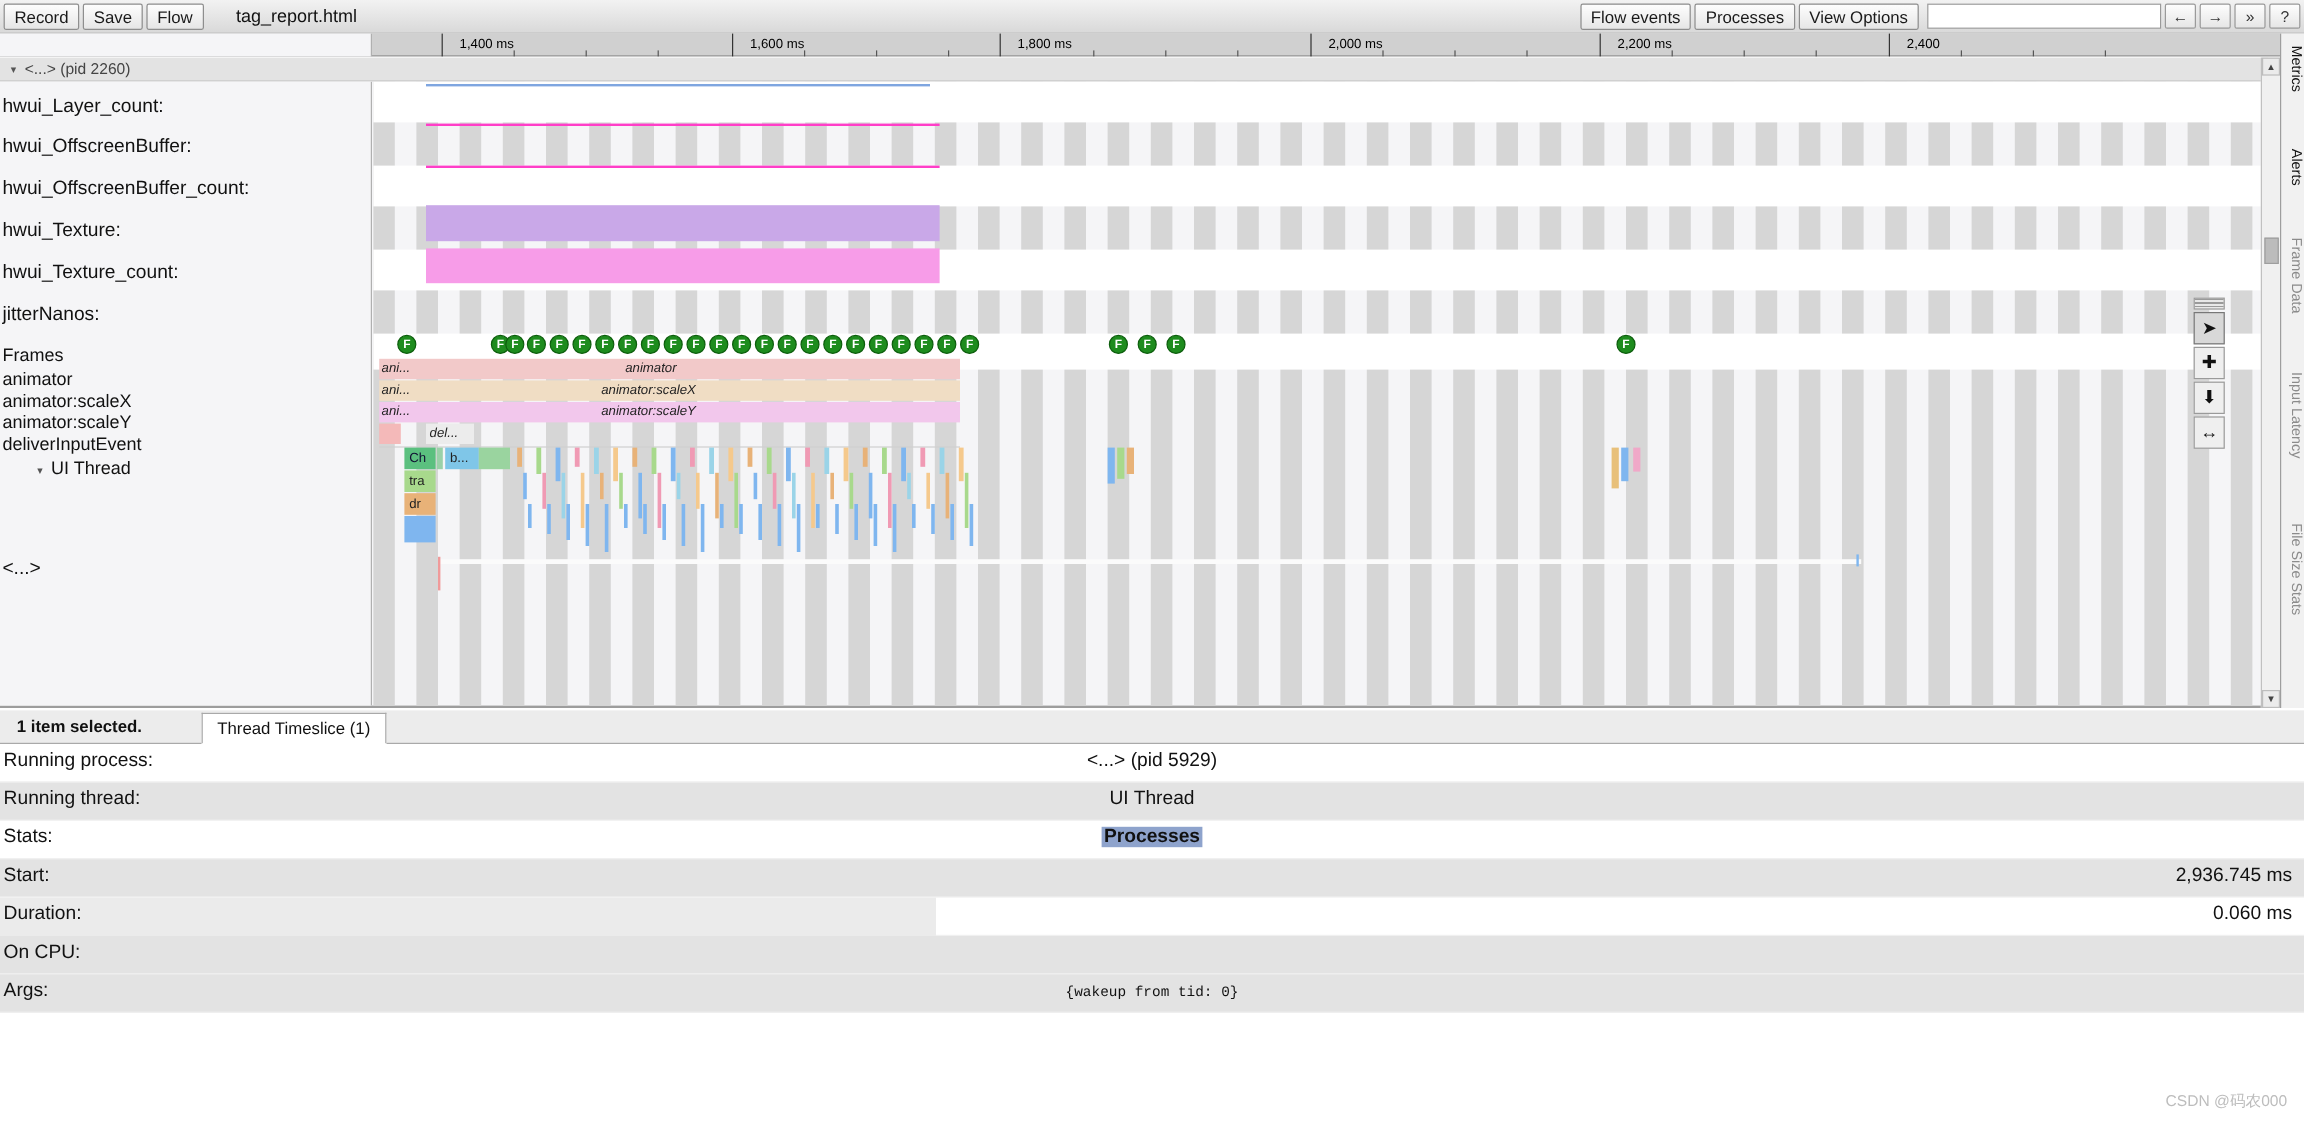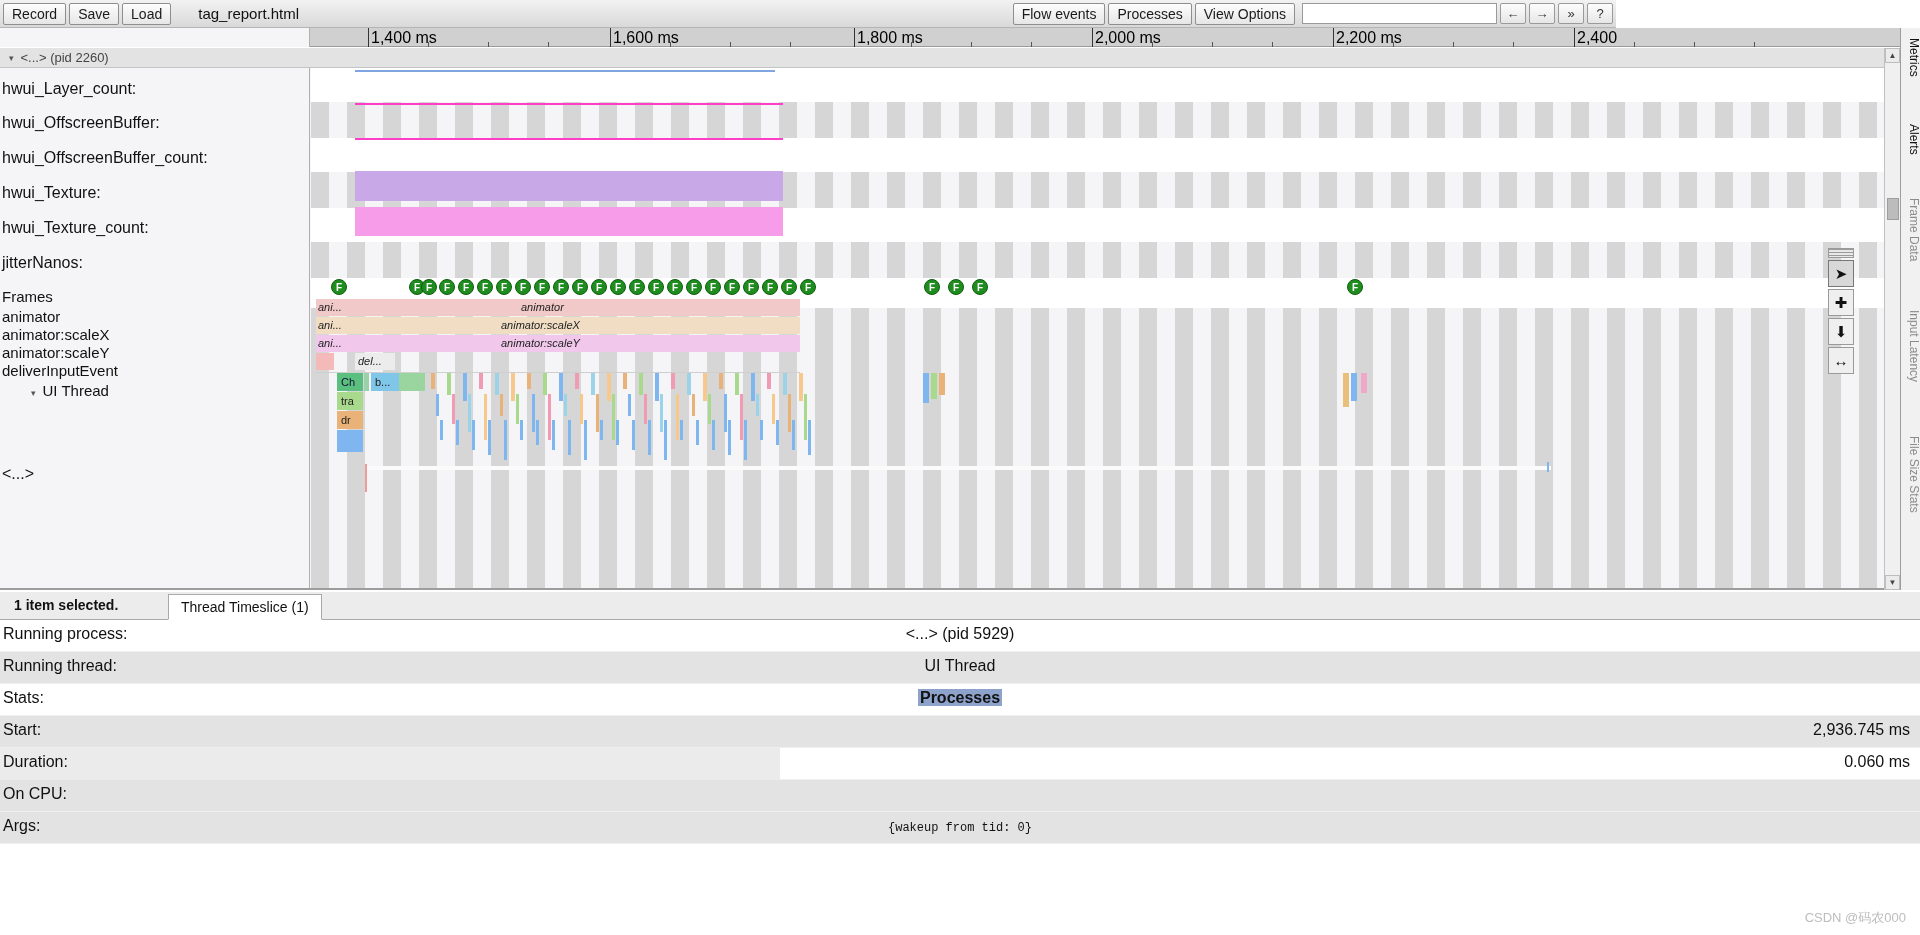--- a/index.html
+++ b/index.html
@@ -9,21 +9,21 @@
     overflow: hidden;
     background: #ffffff;
     font-family: "Liberation Sans", sans-serif;
     font-size: 15px;
     color: #000;
   }
   #app { position: relative; width: 1920px; height: 935px; }
 
   
   .toolbar {
-    position: absolute; left: 0; top: 0; width: 1616px; height: 28px;
+    position: absolute; left: 0; top: 0; width: 1920px; height: 28px;
     background: linear-gradient(#f2f2f2, #d9d9d9);
     border-bottom: 1px solid #b5b5b5;
     display: flex; align-items: center; padding: 0 3px;
   }
   .tb-btn {
     height: 22px; padding: 0 8px; margin-right: 3px;
     background: linear-gradient(#fdfdfd, #e6e6e6);
     border: 1px solid #8e8e8e; border-radius: 2px;
     font-size: 14px; line-height: 20px; color: #1a1a1a;
     cursor: default; white-space: nowrap;
@@ -50,21 +50,21 @@
     background: #d0d0d0; border-bottom: 1px solid #9a9a9a;
   }
   .ruler-left {
     position: absolute; left: 0; top: 0; width: 310px; height: 19px;
     background: #f5f5f7; border-right: 1px solid #b0b0b0;
   }
   .ruler-track { position: absolute; left: 310px; top: 0; right: 0; height: 19px; }
   .tick {
     position: absolute; top: 0; height: 19px;
     border-left: 1px solid #333;
-    font-size: 16px; color: #000; padding-left: 2px; line-height: 19px;
+    font-size: 11px; color: #000; padding-left: 14px; line-height: 19px;
     white-space: nowrap;
     text-align: center;
   }
   .minor-tick { position: absolute; bottom: 0; height: 5px; border-left: 1px solid #555; }
 
   
   .proc-row {
     position: absolute; left: 0; top: 48px; width: 1890px; height: 20px;
     background: #e3e3e3; border-bottom: 1px solid #c4c4c4;
     display: flex; align-items: center; font-size: 13px; color: #444;
@@ -208,21 +208,21 @@
   }
 </style>
 </head>
 <body>
 
 <div id="app">
 
   <div class="toolbar">
     <div class="tb-btn">Record</div>
     <div class="tb-btn">Save</div>
-    <div class="tb-btn">Load</div>
+    <div class="tb-btn">Flow</div>
     <div class="tb-filename">tag_report.html</div>
     <div class="tb-spacer"></div>
     <div class="tb-right">
       <div class="tb-btn">Flow events</div>
       <div class="tb-btn">Processes</div>
       <div class="tb-btn">View Options</div>
       <input class="tb-search" value="" placeholder="" style="">
       <div class="tb-nav">←</div>
       <div class="tb-nav">→</div>
       <div class="tb-nav">»</div>
@@ -234,21 +234,21 @@
     <div class="ruler-left"></div>
     <div class="ruler-track" id="ruler-track">
         <div class="tick" style="left: 58px;">1,400 ms</div>
         <div class="minor-tick" style="left: 118px;"></div>
         <div class="minor-tick" style="left: 178px;"></div>
         <div class="minor-tick" style="left: 238px;"></div>
         <div class="tick" style="left: 300px;">1,600 ms</div>
         <div class="minor-tick" style="left: 360px;"></div>
         <div class="minor-tick" style="left: 420px;"></div>
         <div class="minor-tick" style="left: 480px;"></div>
-        <div class="tick" style="left: 544px;">1,800 ms</div>
+        <div class="tick" style="left: 523px;">1,800 ms</div>
         <div class="minor-tick" style="left: 601px;"></div>
         <div class="minor-tick" style="left: 661px;"></div>
         <div class="minor-tick" style="left: 721px;"></div>
         <div class="tick" style="left: 782px;">2,000 ms</div>
         <div class="minor-tick" style="left: 842px;"></div>
         <div class="minor-tick" style="left: 902px;"></div>
         <div class="minor-tick" style="left: 962px;"></div>
         <div class="tick" style="left: 1023px;">2,200 ms</div>
         <div class="minor-tick" style="left: 1083px;"></div>
         <div class="minor-tick" style="left: 1143px;"></div>

